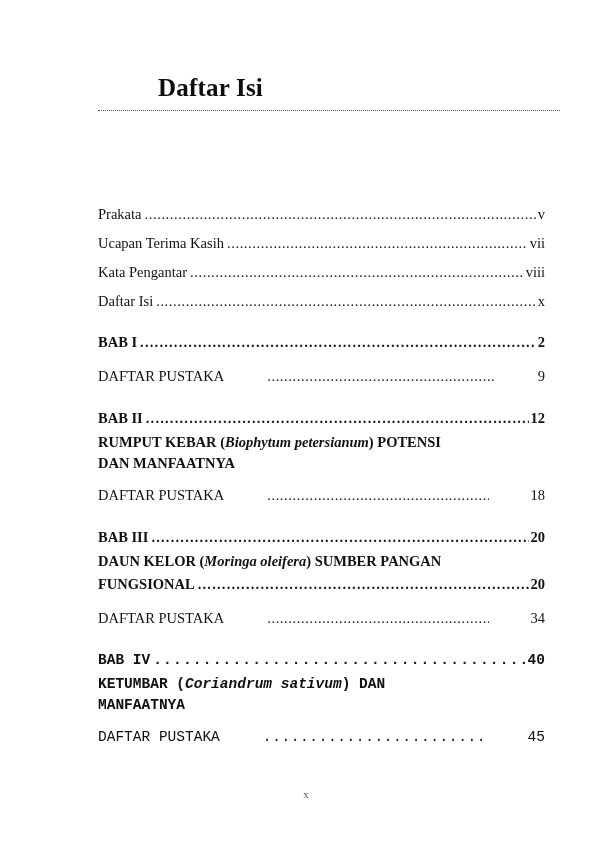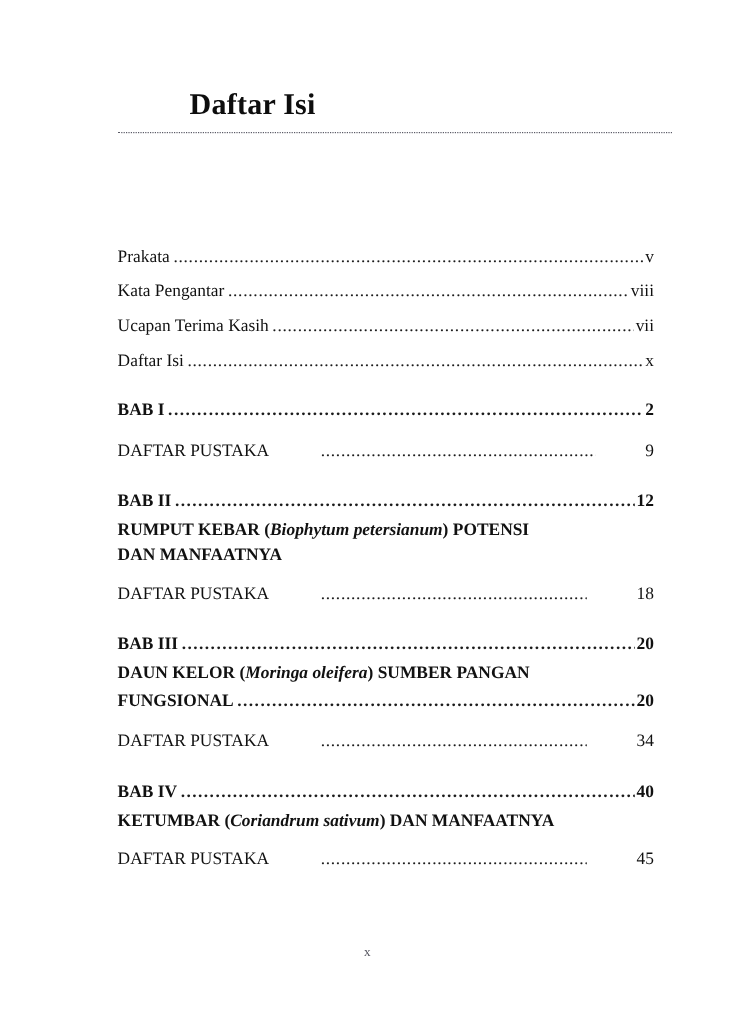--- a/index.html
+++ b/index.html
@@ -49,21 +49,21 @@
   .toc-list {
     position: absolute;
     left: 98px;
     top: 200px;
     width: 447px;
   }
 
   .group {
     margin-bottom: 14px;
   }
-  .group:last-child { margin-bottom: 0; }
+  .group:last-child { margin-bottom: 0; font-family: Liberation Mono, monospace; }
 
   .entry {
     display: flex;
     align-items: baseline;
     width: 100%;
     font-size: 14.5px;
     line-height: 29px;
     white-space: nowrap;
     justify-content: space-between;
   }
@@ -149,30 +149,30 @@
 
   <div class="toc-list">
 
     <div class="group">
       <div class="entry front">
         <span class="label">Prakata</span>
         <span class="leader"></span>
         <span class="pageno">v</span>
       </div>
       <div class="entry front">
+        <span class="label">Ucapan Terima Kasih</span>
+        <span class="leader"></span>
+        <span class="pageno">vii</span>
+      </div>
+      <div class="entry front">
         <span class="label">Kata Pengantar</span>
         <span class="leader"></span>
         <span class="pageno">viii</span>
       </div>
       <div class="entry front">
-        <span class="label">Ucapan Terima Kasih</span>
-        <span class="leader"></span>
-        <span class="pageno">vii</span>
-      </div>
-      <div class="entry front">
         <span class="label">Daftar Isi</span>
         <span class="leader"></span>
         <span class="pageno">x</span>
       </div>
     </div>
 
     <div class="group">
       <div class="entry chapter">
         <span class="label">BAB I</span>
         <span class="leader"></span>

